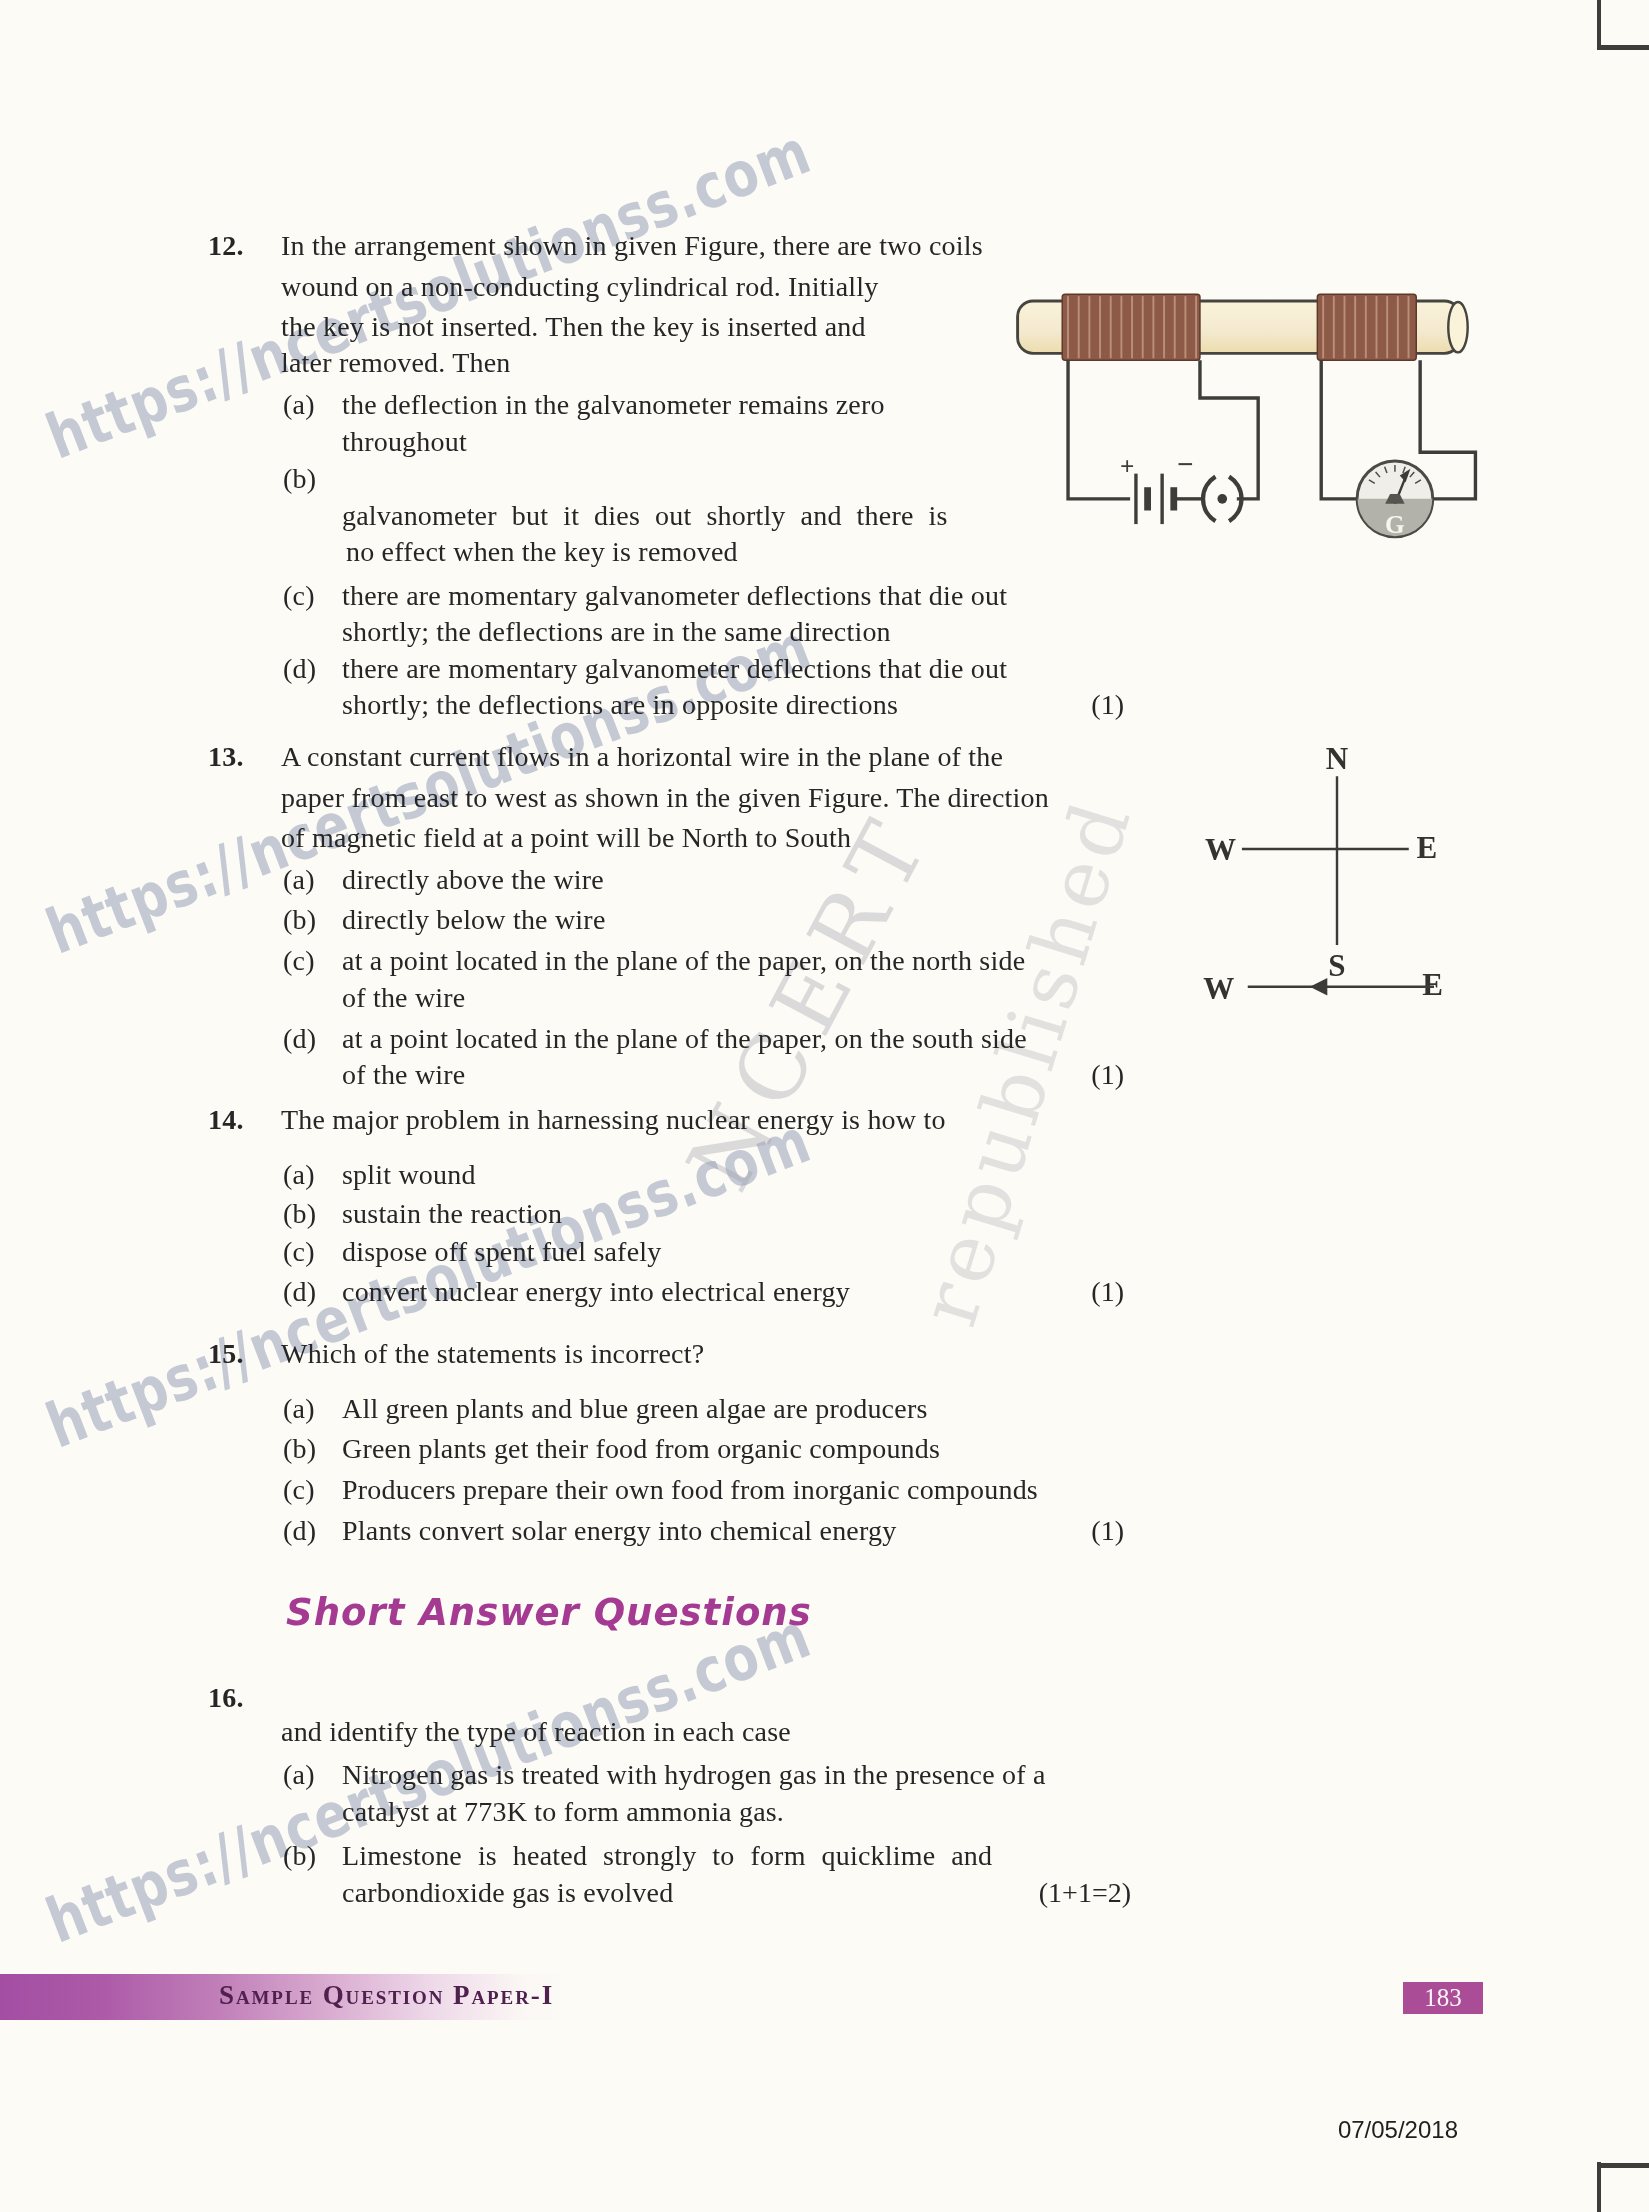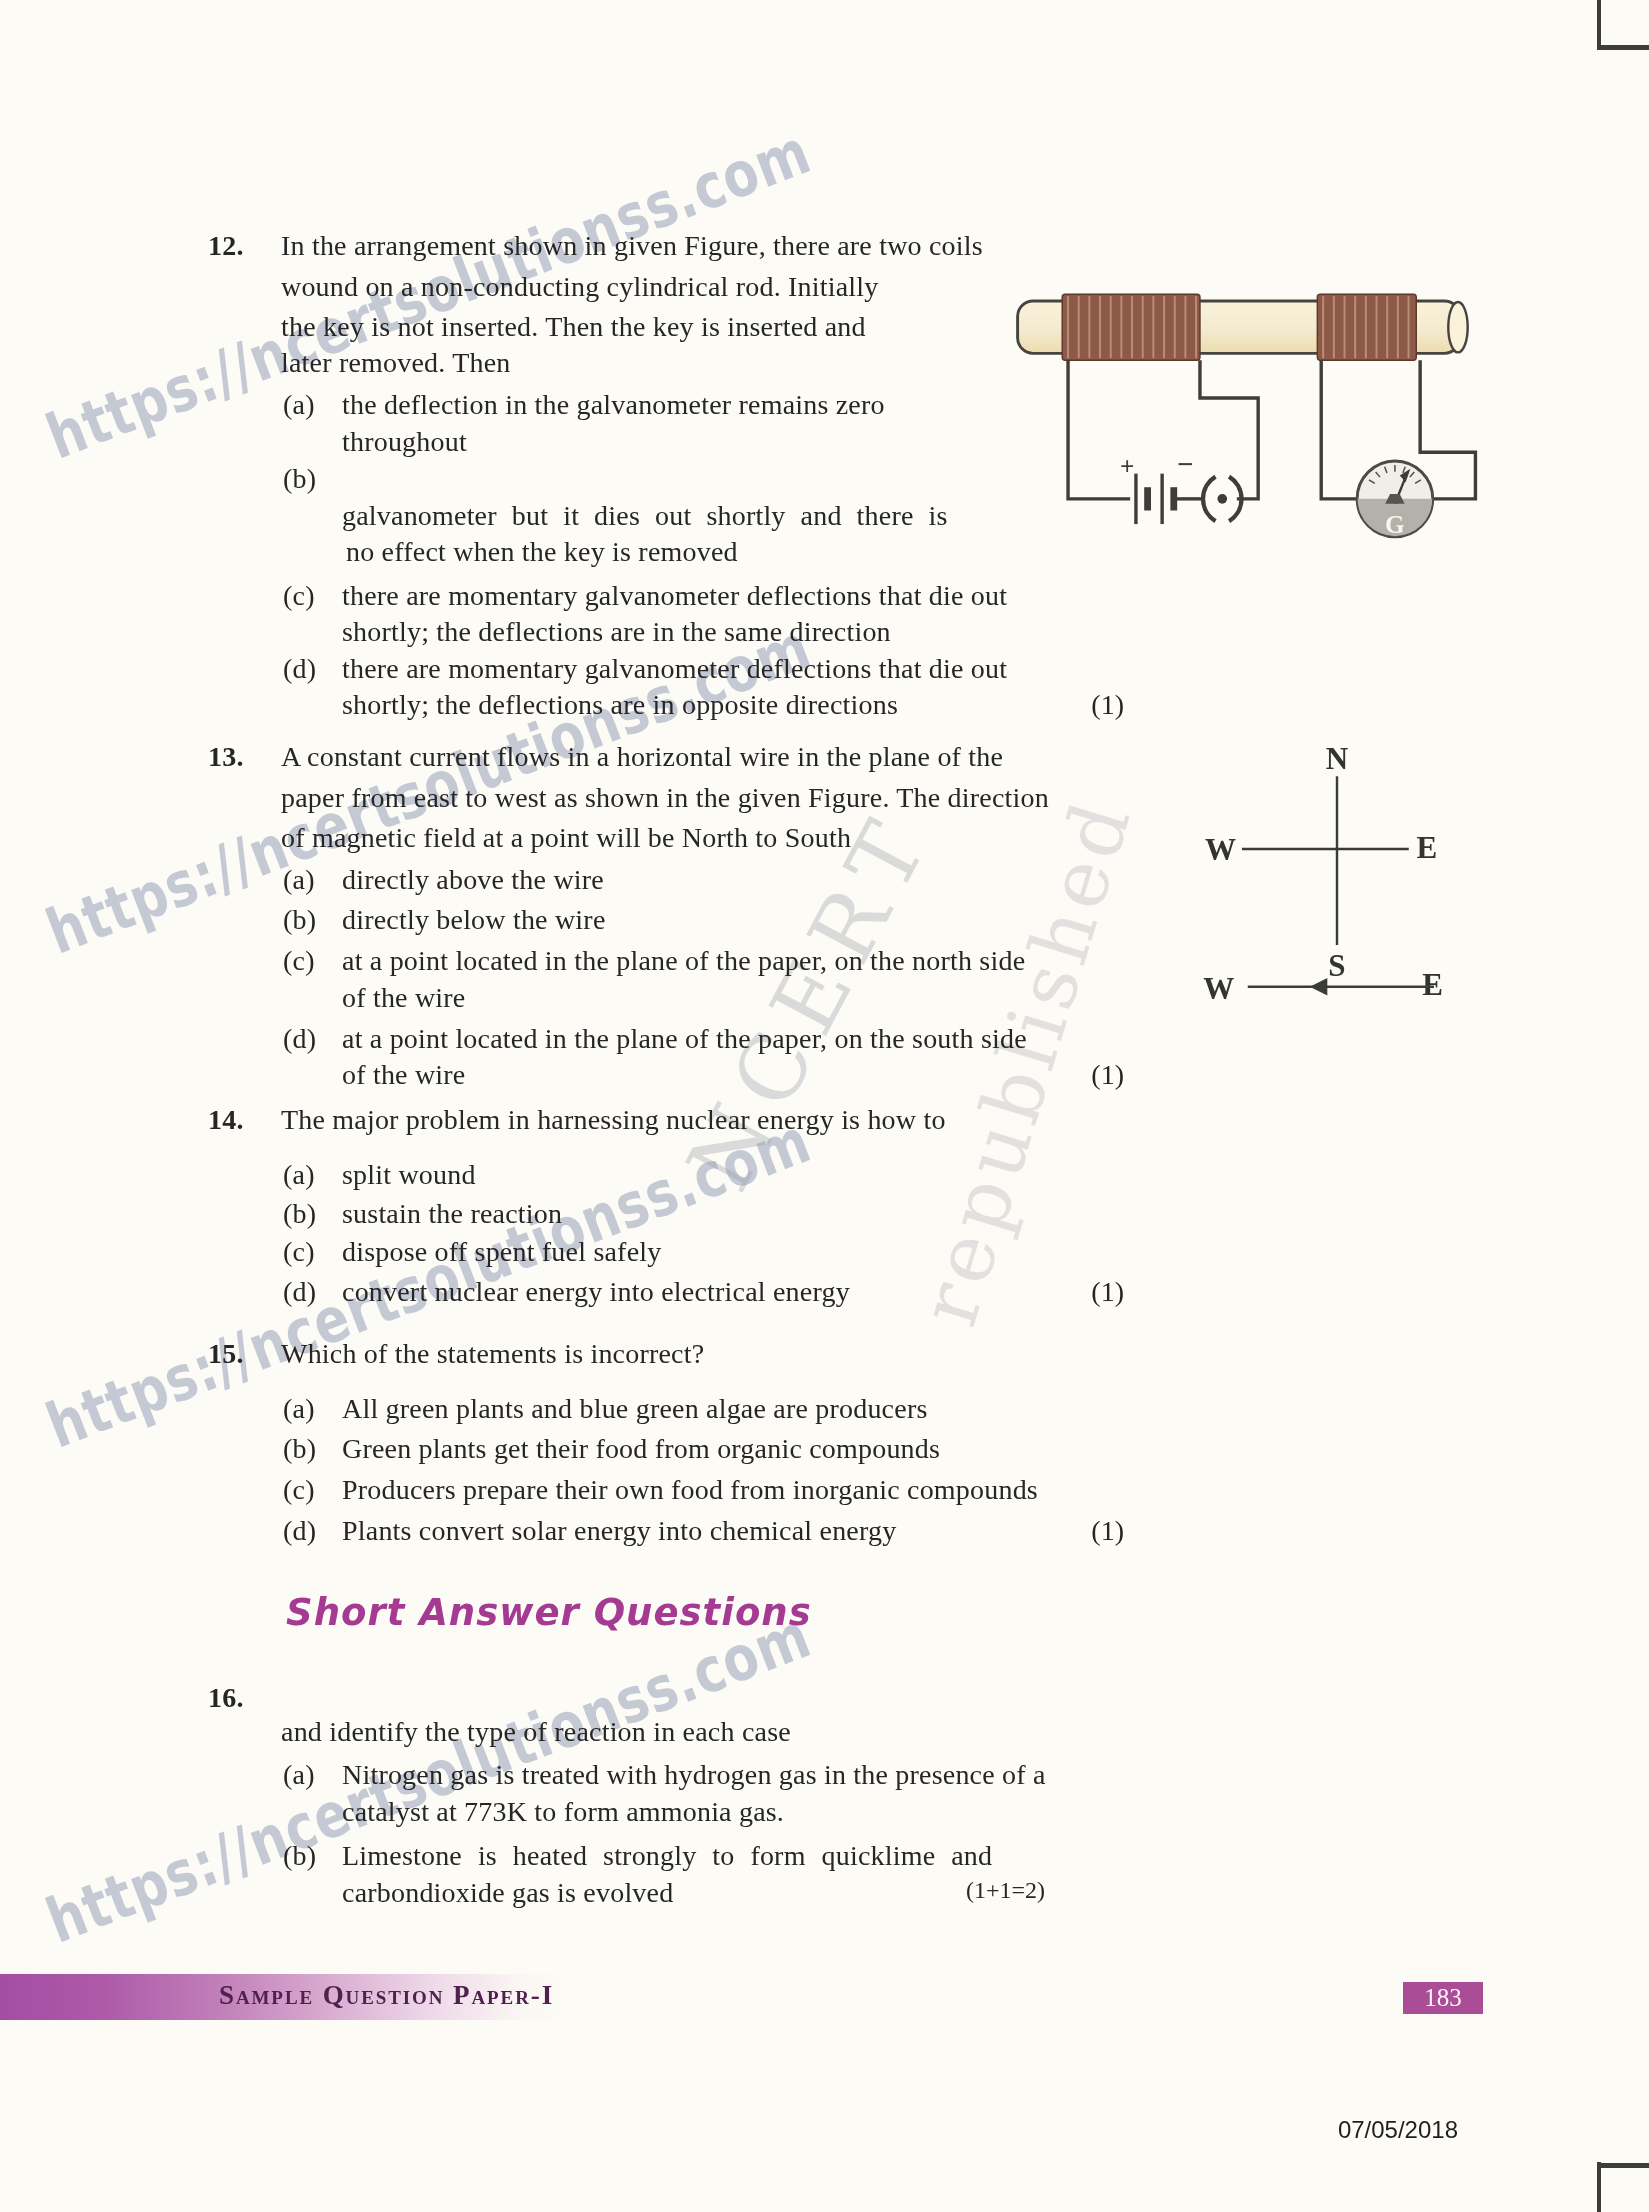--- a/index.html
+++ b/index.html
@@ -13,21 +13,21 @@
   .wm-gray{position:absolute;white-space:nowrap;font-family:"DejaVu Serif",serif;
            pointer-events:none;}
   .wm-ncert{left:713px;top:1130px;font-size:89px;letter-spacing:15.5px;
             color:rgba(158,158,166,0.35);transform:rotate(-62deg);transform-origin:0 50%;}
   .wm-repub{left:946px;top:1276px;font-size:80px;letter-spacing:5.8px;
             color:rgba(165,165,172,0.30);transform:rotate(-73deg);transform-origin:0 50%;}
   
   .ln{position:absolute;white-space:nowrap;font-size:28px;line-height:1.15;letter-spacing:0.2px;}
   .qnum{font-weight:700;}
   .marks{position:absolute;width:136px;text-align:right;font-size:28px;}
-  .marks-wide{position:absolute;width:165px;font-size:24px;}
+  .marks-wide{position:absolute;width:165px;text-align:right;font-size:28px;}
   .heading{position:absolute;left:286px;top:1591px;font-family:"DejaVu Sans",sans-serif;
            font-style:italic;font-weight:700;font-size:37px;letter-spacing:1px;color:#a53a92;}
   
   .footer-bar{position:absolute;left:0;top:1974px;width:568px;height:46px;
       background:linear-gradient(90deg,#a34ea3 0%,#ad5aa8 18%,#c07eb8 38%,#d7a7ce 56%,#eed9e9 76%,#fbf7f4 92%,rgba(252,251,246,0) 100%);}
   .footer-label{position:absolute;left:219px;top:1980px;font-variant:small-caps;
       font-size:27px;letter-spacing:1.9px;color:#50214f;font-weight:600;}
   .page-num{position:absolute;left:1403px;top:1982px;width:80px;height:32px;background:#ab4d96;
       color:#fdf4fb;font-size:25px;text-align:center;line-height:32px;}
   .date-stamp{position:absolute;left:1291px;top:2116px;width:167px;text-align:right;

